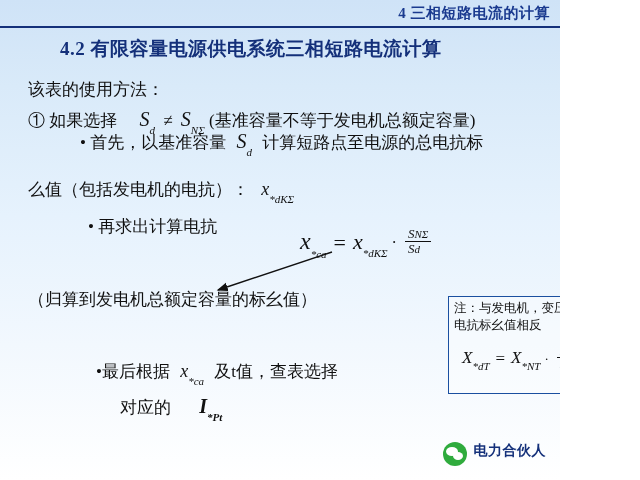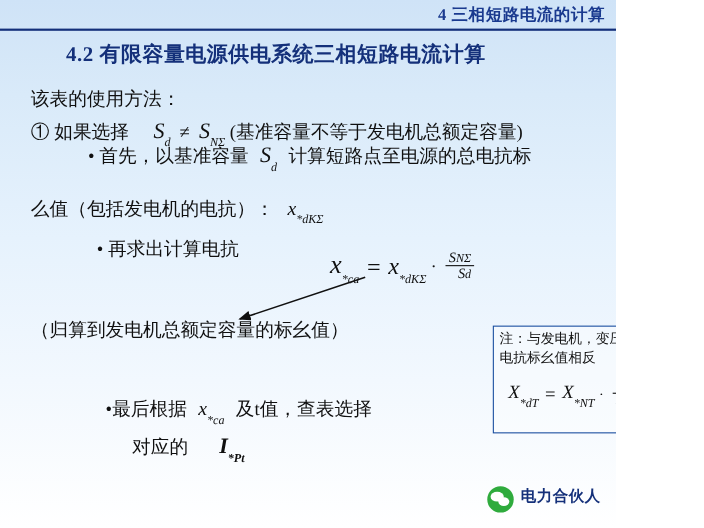--- a/index.html
+++ b/index.html
@@ -88,21 +88,21 @@
     font-style: italic;
     font-size: 22px;
     color: #101010;
     display: flex;
     align-items: center;
     white-space: nowrap;
   }
   .frac {
     display: inline-flex;
     flex-direction: column;
-    align-items: flex-end;
+    align-items: flex-start;
     vertical-align: middle;
     margin-left: 4px;
     position: relative;
     top: -1px;
   }
   .frac .num {
     font-size: 13px;
     font-style: italic;
     padding: 0 3px;
     line-height: 1.1;

